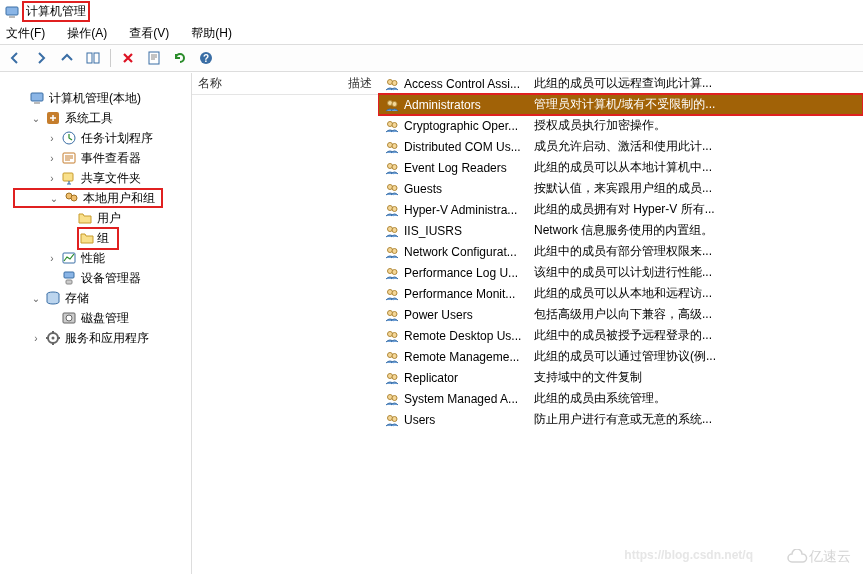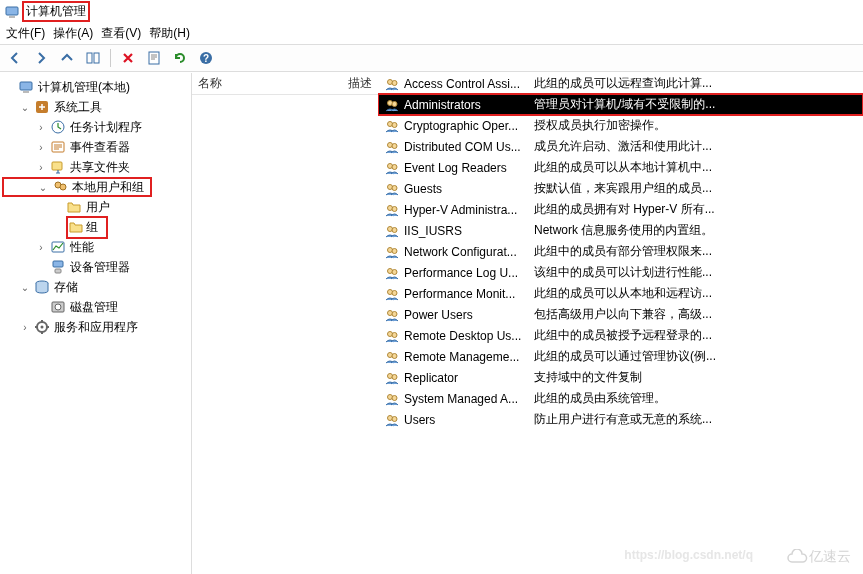--- a/index.html
+++ b/index.html
@@ -21,21 +21,21 @@
     padding: 2px 4px;
     gap: 4px;
   }
   .titlebar .icon { width: 14px; height: 14px; }
   .titlebar .title { font-size: 12px; }
   .red-box { border: 2px solid #e02020; }
   .menubar {
     height: 22px;
     display: flex;
     align-items: center;
-    gap: 8px;
+    gap: 22px;
     padding: 0 6px;
   }
   .menubar span { cursor: default; }
   .toolbar {
     height: 28px;
     border-top: 1px solid #ddd;
     border-bottom: 1px solid #ddd;
     display: flex;
     align-items: center;
     gap: 4px;
@@ -57,21 +57,21 @@
     border-right: 1px solid #ddd;
     padding: 4px 2px;
     overflow: hidden;
   }
   .detail-pane {
     flex: 1;
     display: flex;
     flex-direction: row;
     overflow: hidden;
   }
-  .tree ul { list-style: none; margin: 0; padding: 0; }
+  .tree ul { list-style: none; margin: 11px; padding: 0; }
   .tree li { white-space: nowrap; }
   .tree .row {
     display: flex; align-items: center;
     height: 20px; gap: 2px;
     padding-right: 4px;
   }
   .tree .expander {
     width: 14px; text-align: center;
     color: #666; font-size: 10px;
     user-select: none;
@@ -96,21 +96,21 @@
     overflow: hidden; text-overflow: ellipsis; white-space: nowrap;
   }
   .col-name { width: 150px; display: flex; align-items: center; gap: 4px; }
   .col-desc { flex: 1; }
   .list-body { flex: 1; overflow: hidden; }
   .list-row {
     display: flex; align-items: center;
     height: 21px;
   }
   .list-row.selected {
-    background: #000000;
+    background: #a16207;
     color: #fff;
   }
   .list-row.selected.red-box { outline: 2px solid #e02020; outline-offset: -1px; border: none; }
   .g-icon { width: 16px; height: 16px; }
   .watermark {
     position: absolute; right: 12px; bottom: 8px;
     display: flex; align-items: center; gap: 1px;
     color: #cfcfcf; opacity: 0.9;
     font-size: 14px;
   }

